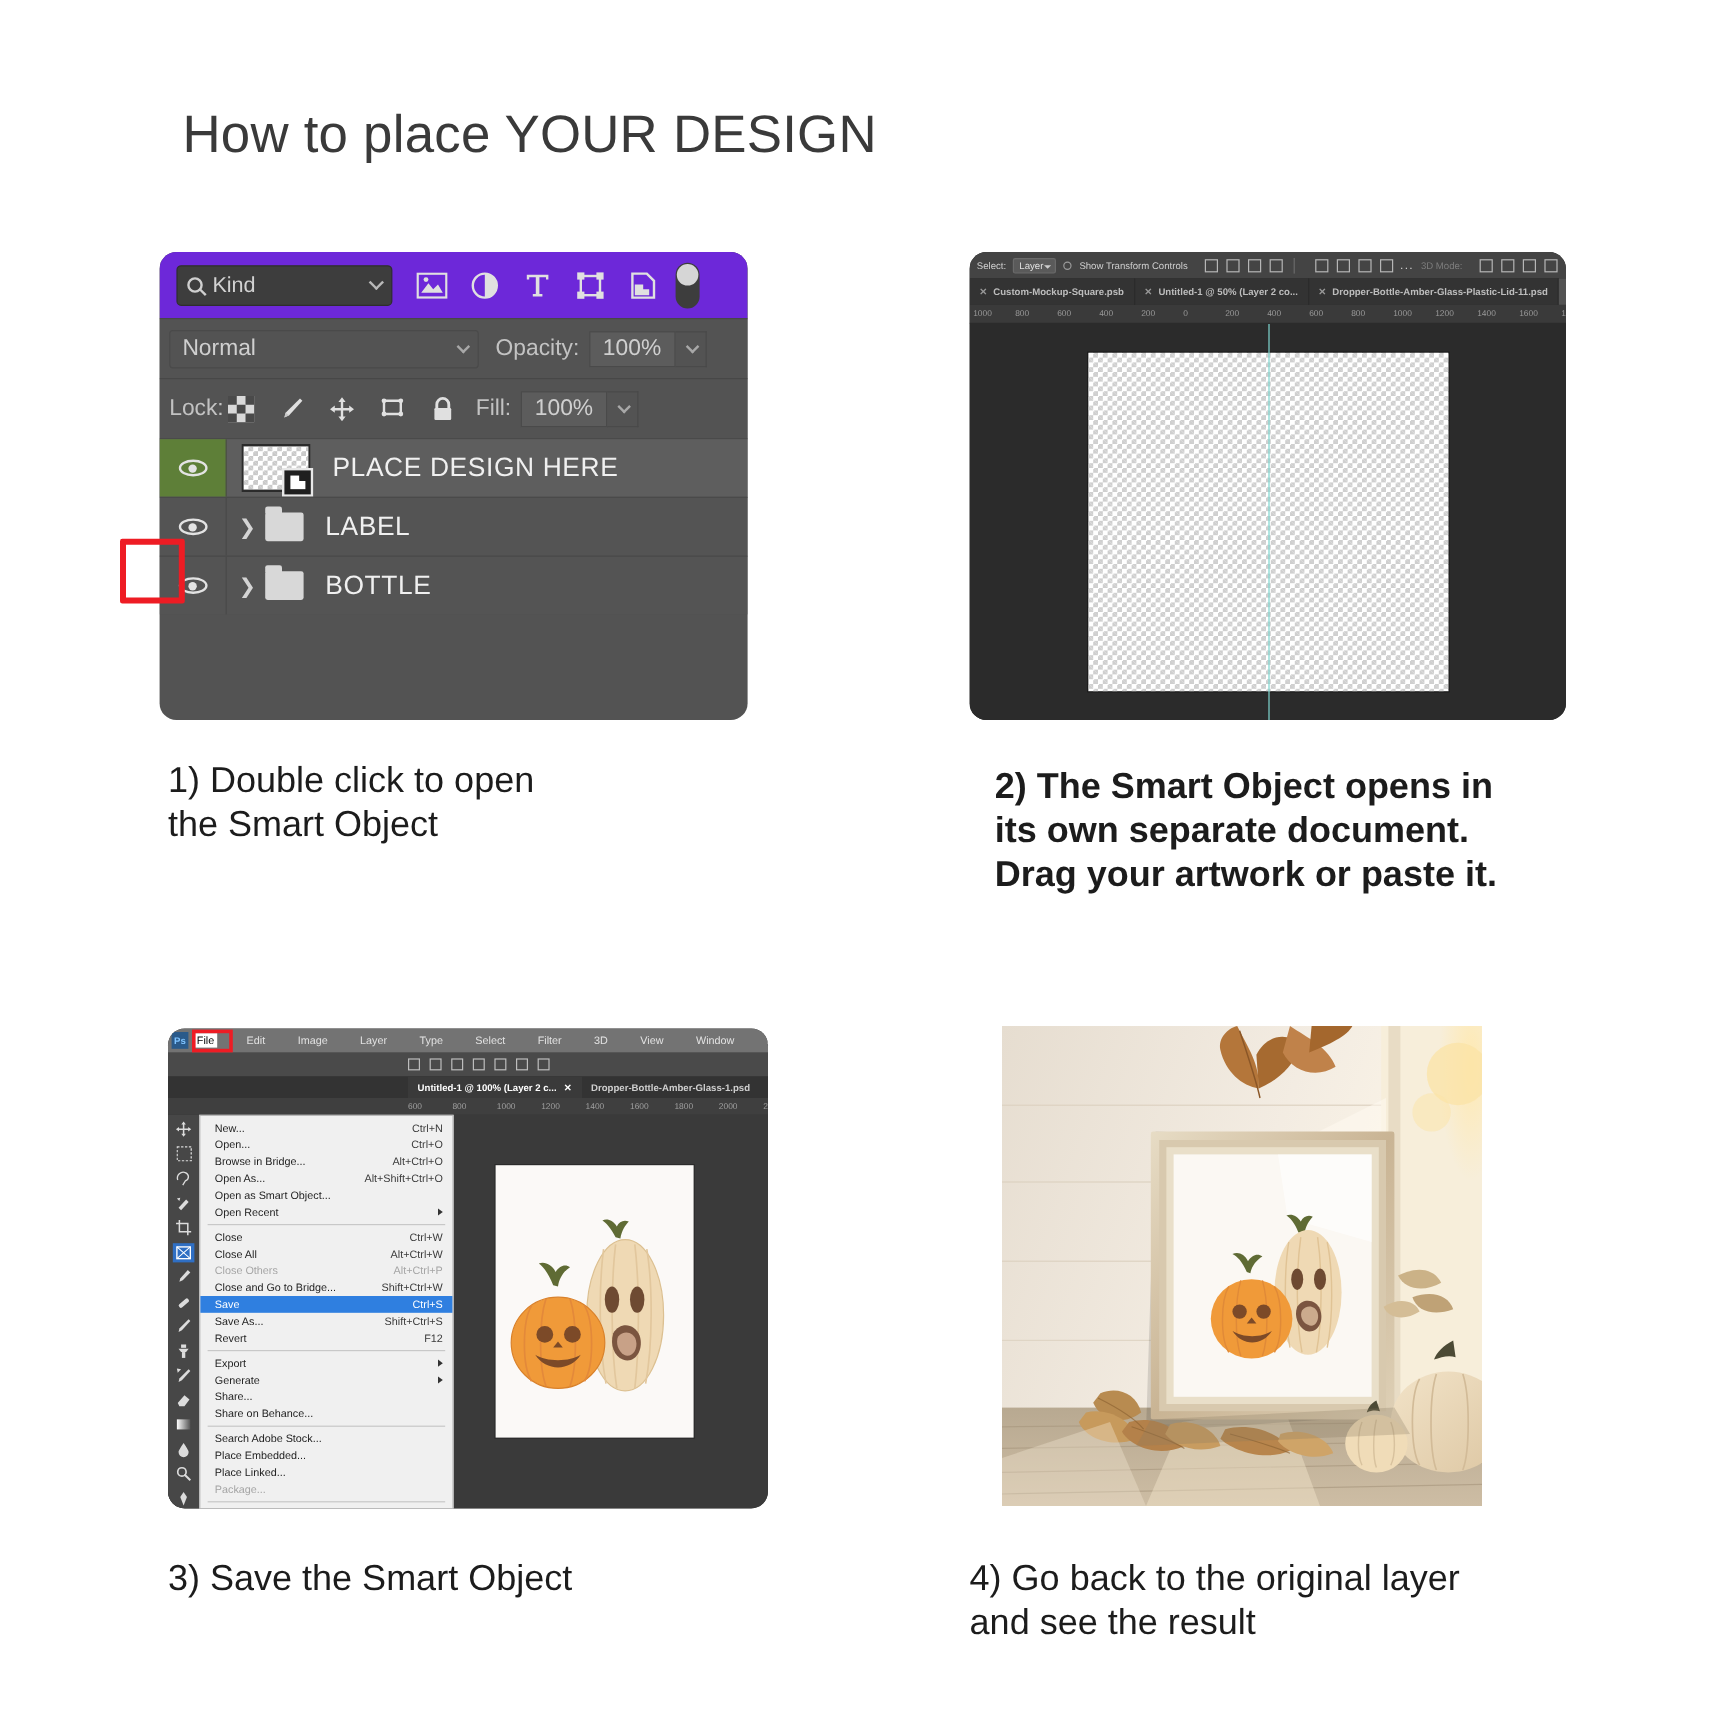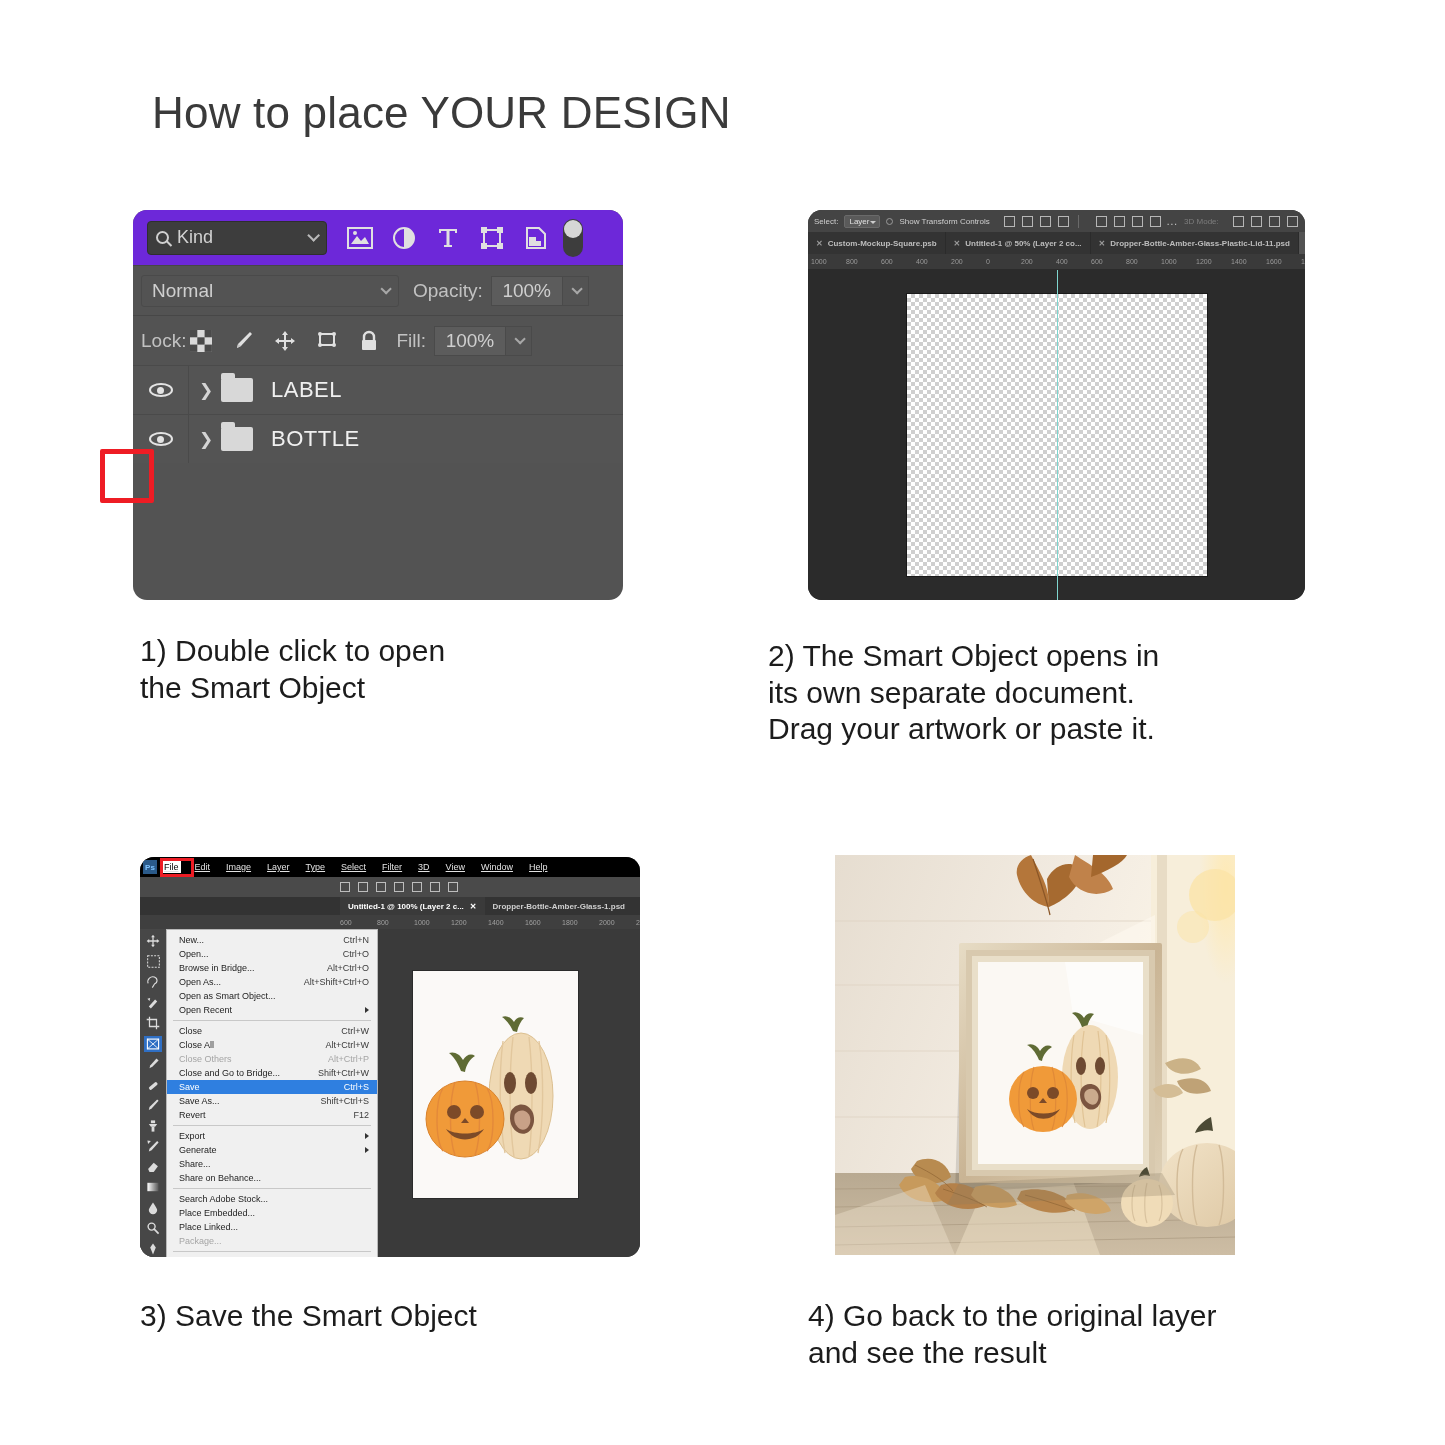--- a/index.html
+++ b/index.html
@@ -204,22 +204,22 @@
     box-shadow: 0 0 0 1px #1a1a1a;
   }
   .p2-guide {
     position: absolute; top: 0; bottom: 0; left: 50%; width: 1px;
     background: #7fd6cf;
   }
 
   
   #panel3 { left: 140px; top: 857px; width: 500px; height: 400px; background: #3a3a3a; }
   .p3-menubar {
-    height: 20px; background: #000000; display: flex; align-items: center;
-    font-size: 9px; color: #e2e2e2; padding-left: 22px; gap: 12px; position: relative; text-decoration: underline;
+    height: 20px; background: #737373; display: flex; align-items: center;
+    font-size: 9px; color: #e2e2e2; padding-left: 22px; gap: 23px; position: relative;
   }
   .p3-logo {
     position: absolute; left: 3px; top: 3px; width: 14px; height: 14px;
     background: #2a5a8a; color: #7fc3ff; font-size: 8px; font-weight: bold;
     display: flex; align-items: center; justify-content: center;
   }
   .p3-menubar .mi { padding: 1px 2px; }
   .p3-menubar .mi.open { background: #ffffff; color: #000000; }
   .file-red {
     position: absolute; left: 20px; top: 1px; width: 34px; height: 19px;
@@ -287,21 +287,21 @@
     left: 835px; top: 855px; width: 400px; height: 400px; border-radius: 0;
     overflow: hidden;
   }
 
   
   .caption {
     position: absolute; font-size: 30px; line-height: 1.22; color: #1c1c1c;
     font-weight: 400; white-space: pre-line;
   }
   #cap1 { left: 140px; top: 633px; }
-  #cap2 { left: 768px; top: 638px; }
+  #cap2 { left: 829px; top: 638px; font-weight: bold; }
   #cap3 { left: 140px; top: 1298px; }
   #cap4 { left: 808px; top: 1298px; }
 </style>
 </head>
 <body>
 
 <div class="page">
 
   <div class="page-title">How to place YOUR DESIGN</div>
 
@@ -404,20 +404,32 @@
             </svg>
         </span>
       </span>
       <span class="field-label">Fill:</span>
       <span class="num-field">100%</span>
       <span class="num-chev">
           <i></i>
         </span>
     </div>
 
+    <div class="layer-row selected">
+      <div class="eye-cell active">
+        <span class="eye"></span>
+      </div>
+      <div class="thumb-wrap">
+        <div class="thumb-checker"></div>
+        <div class="so-badge">
+            <span class="g"></span>
+          </div>
+      </div>
+      <span class="layer-name">PLACE DESIGN HERE</span>
+    </div>
 
     <div class="layer-row">
       <div class="eye-cell">
         <span class="eye"></span>
       </div>
       <span class="disc-arrow">❯</span>
       <span class="folder"></span>
       <span class="layer-name">LABEL</span>
     </div>
 

